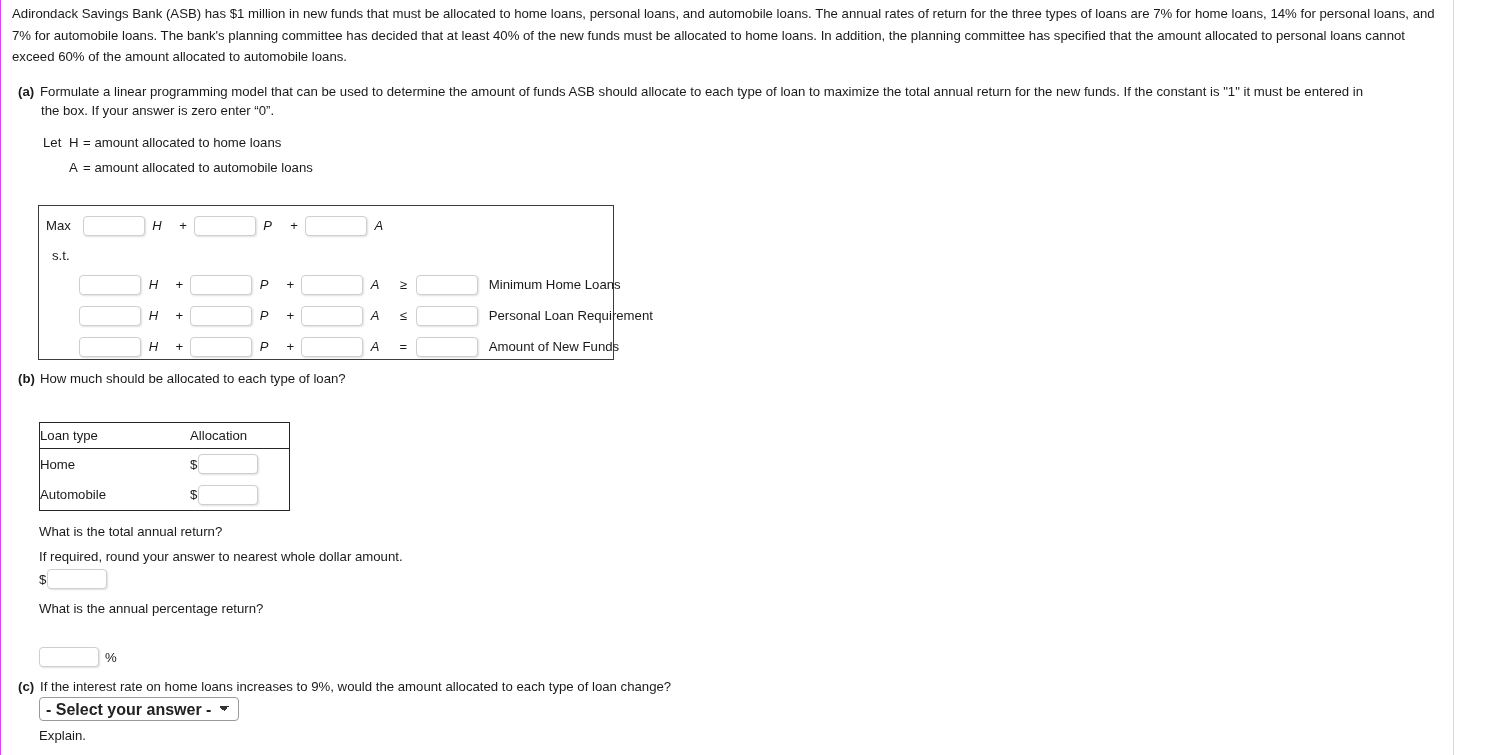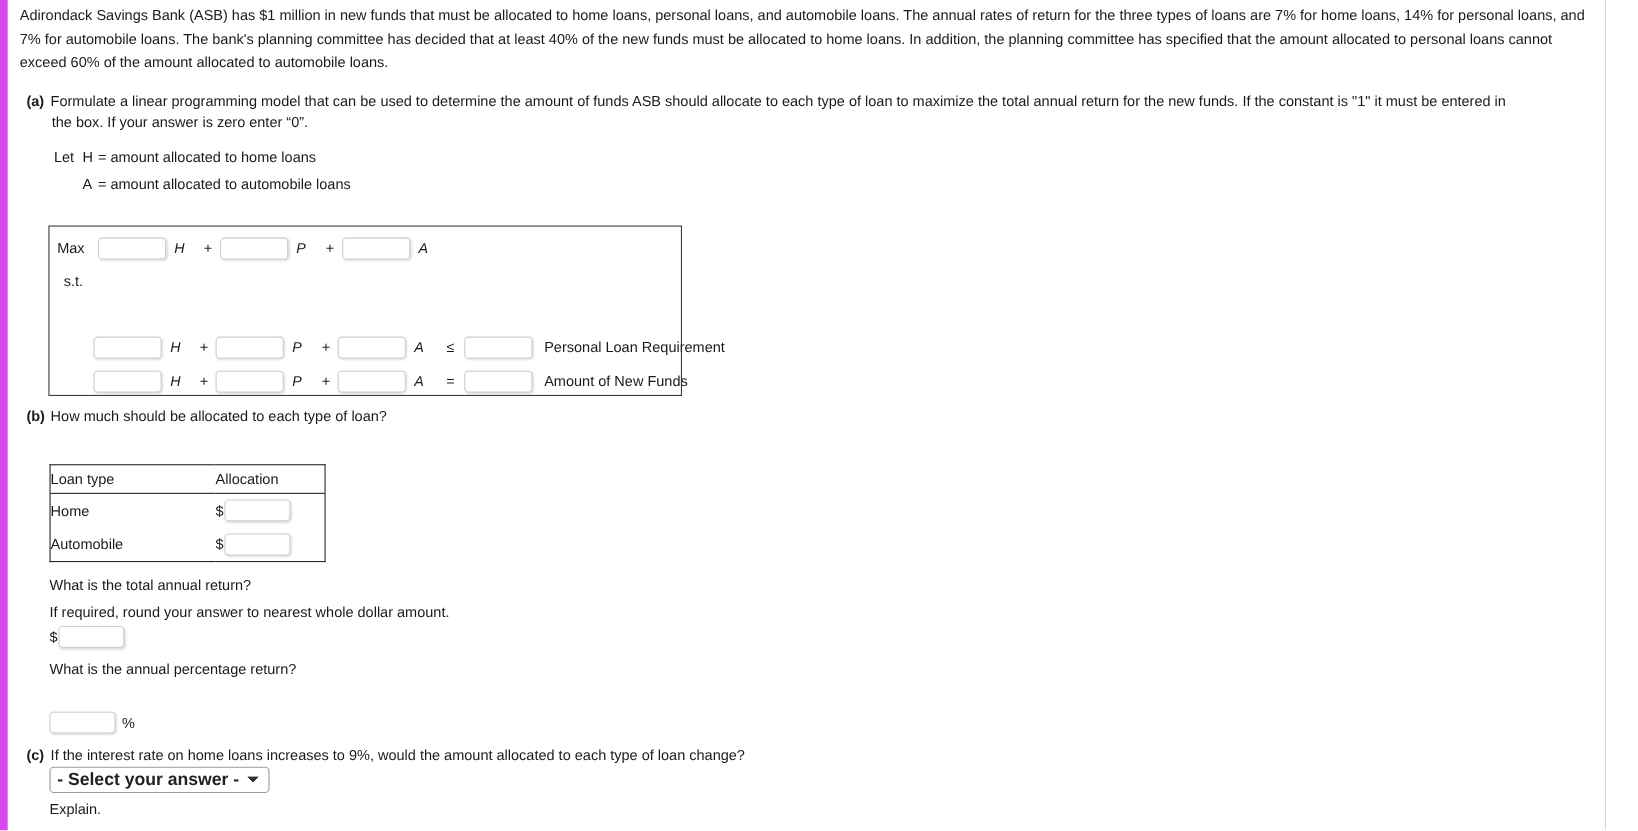--- a/index.html
+++ b/index.html
@@ -15,21 +15,21 @@
     color: #1a1a1a;
     position: relative;
     overflow: hidden;
   }
   #page {
     position: absolute;
     left: 0; top: 0;
     width: 1178px;
     height: 755px;
     box-sizing: border-box;
-    border-left: 7px solid #d946ef;
+    border-left: 1px solid #d946ef;
     border-right: 36px solid #ffffff;
   }
   #page::after {
     content: "";
     position: absolute;
     left: 1452px;
     top: 0;
     width: 1px;
     height: 755px;
     background: #d8d8d8;
@@ -274,20 +274,33 @@
       <span class="var-it">P</span>
       <span class="plus">+</span>
       <input class="ibox" type="text" value="" style="">
       <span class="var-it">A</span>
     </div>
 
     <div class="mrow" style="left:13px; top:38px;">
       <span class="mlabel">s.t.</span>
     </div>
 
+    <div class="mrow" style="left:40px; top:67px;">
+      <input class="ibox" type="text" value="" style="">
+      <span class="var-it">H</span>
+      <span class="plus">+</span>
+      <input class="ibox" type="text" value="" style="">
+      <span class="var-it">P</span>
+      <span class="plus">+</span>
+      <input class="ibox" type="text" value="" style="">
+      <span class="var-it">A</span>
+      <span class="relop">≥</span>
+      <input class="ibox wide" type="text" value="" style="">
+      <span class="ctext">Minimum Home Loans</span>
+    </div>
 
     <div class="mrow" style="left:40px; top:98px;">
       <input class="ibox" type="text" value="" style="">
       <span class="var-it">H</span>
       <span class="plus">+</span>
       <input class="ibox" type="text" value="" style="">
       <span class="var-it">P</span>
       <span class="plus">+</span>
       <input class="ibox" type="text" value="" style="">
       <span class="var-it">A</span>

